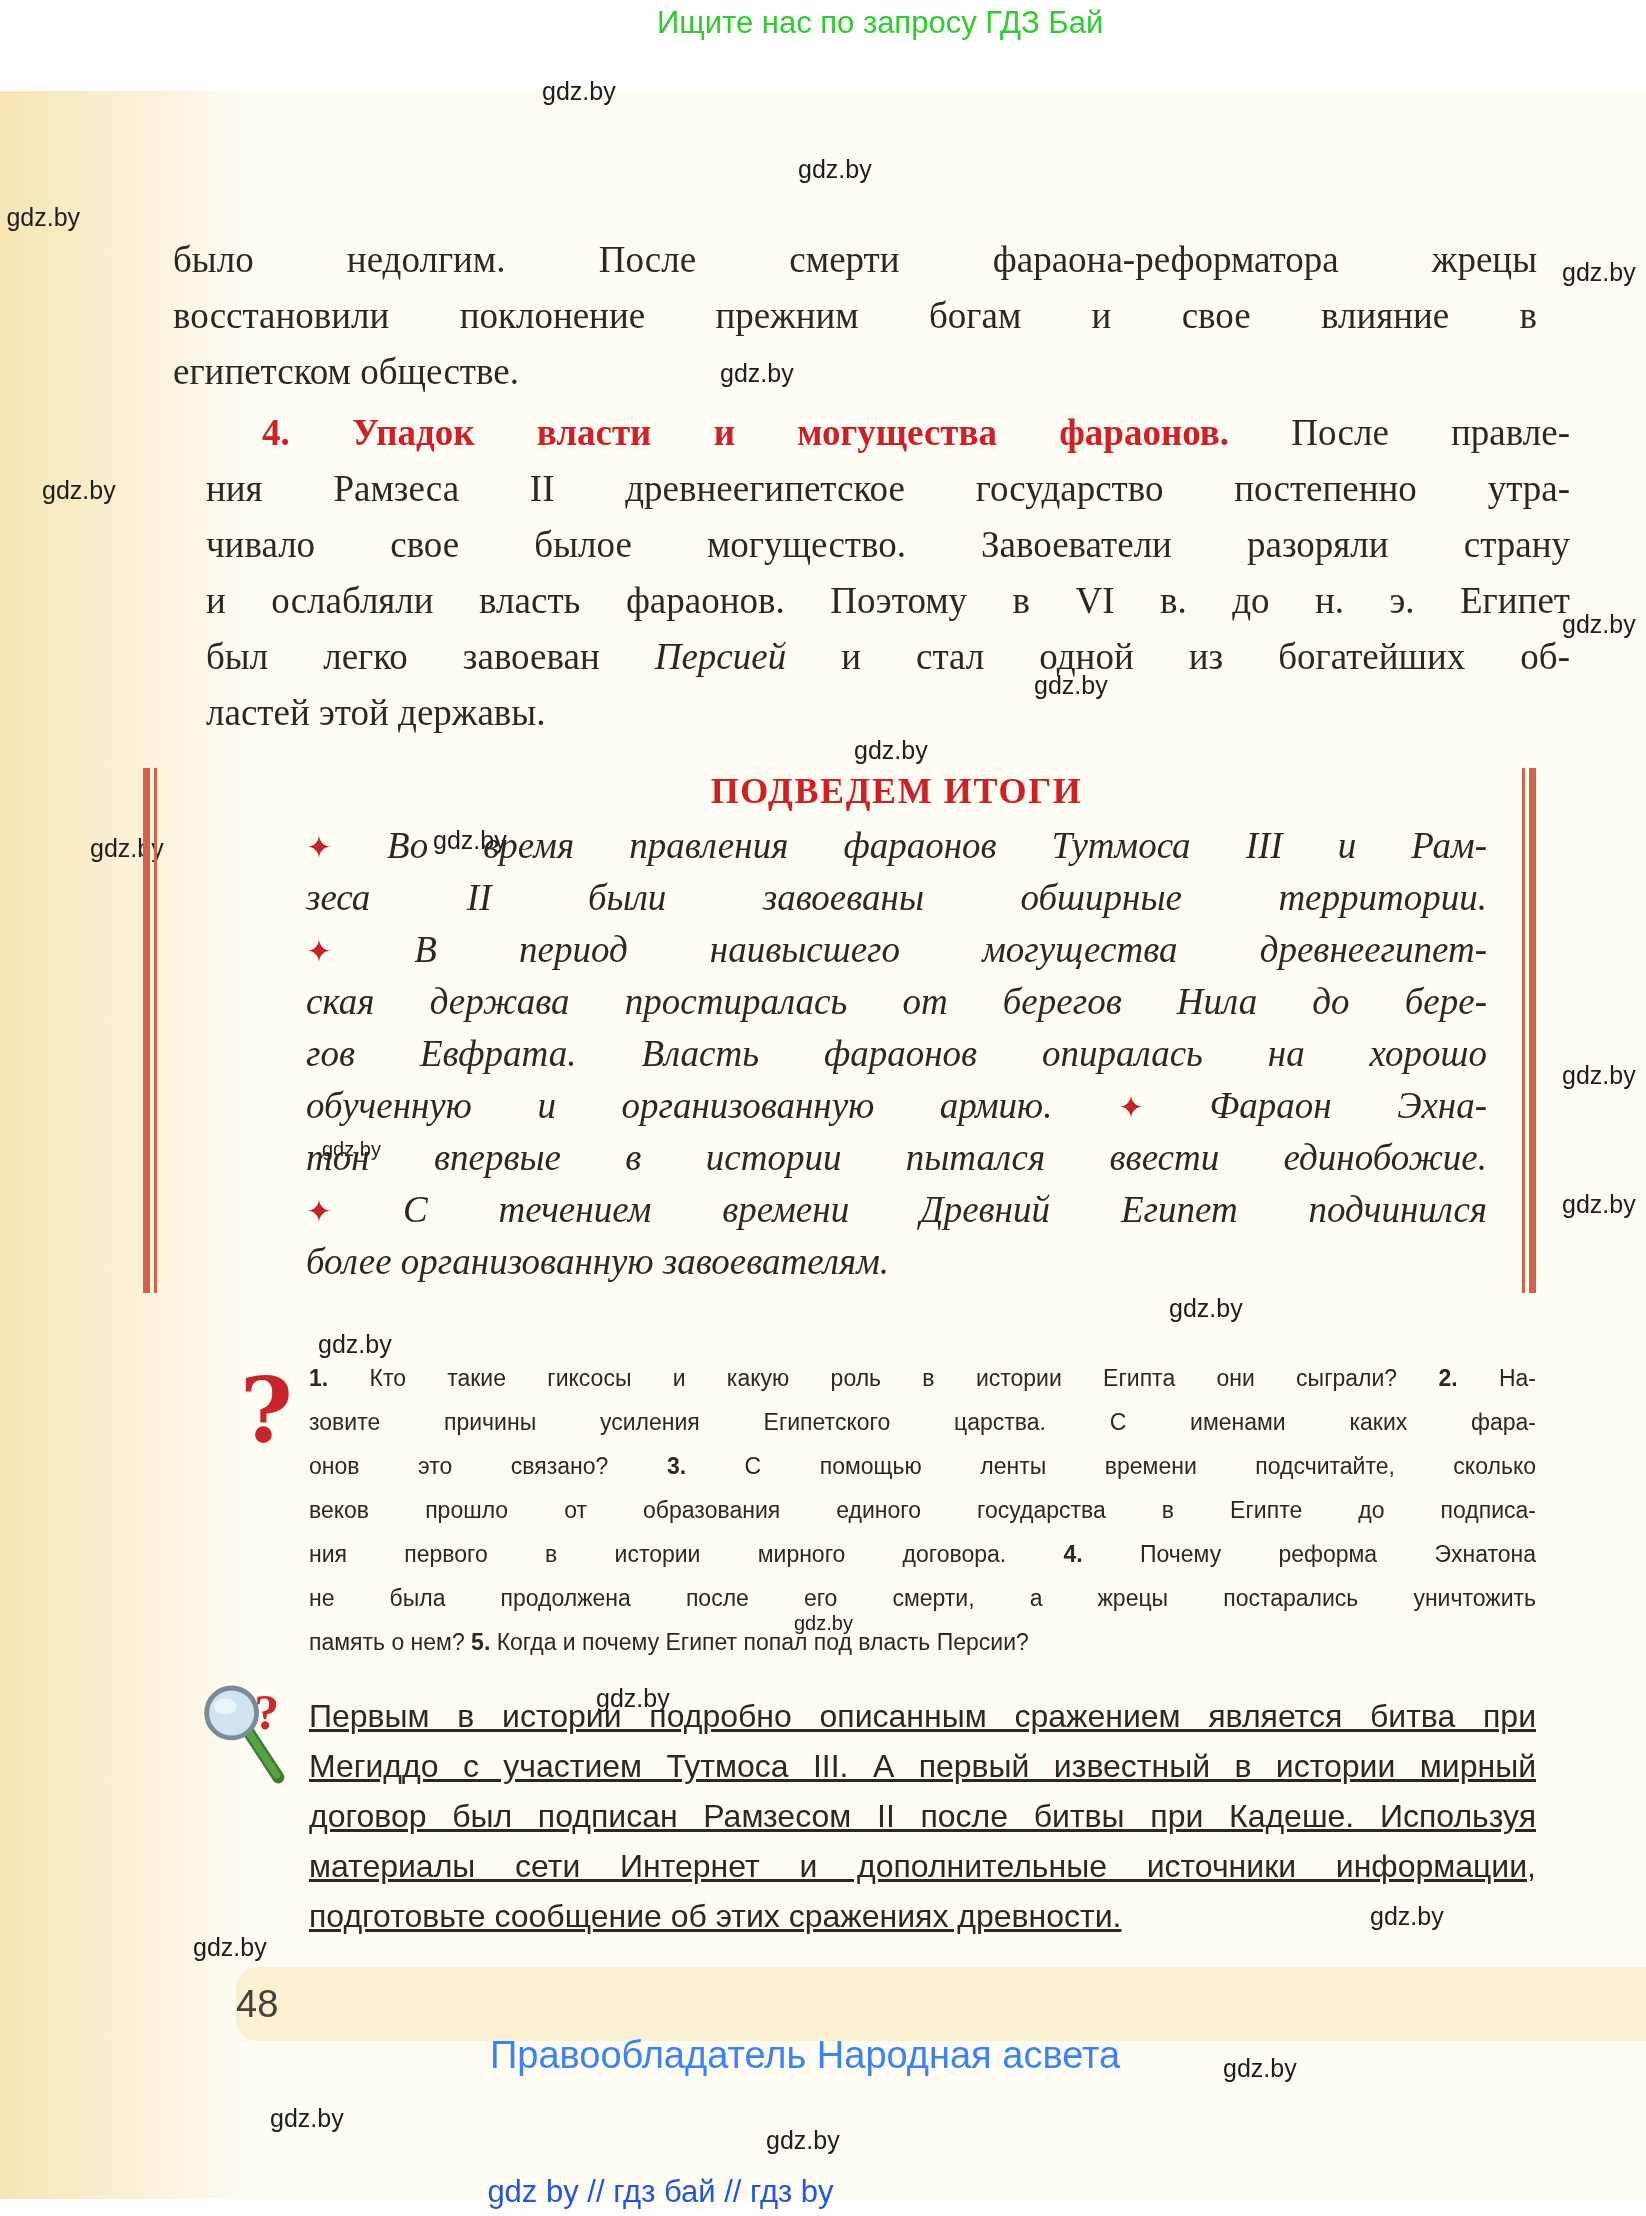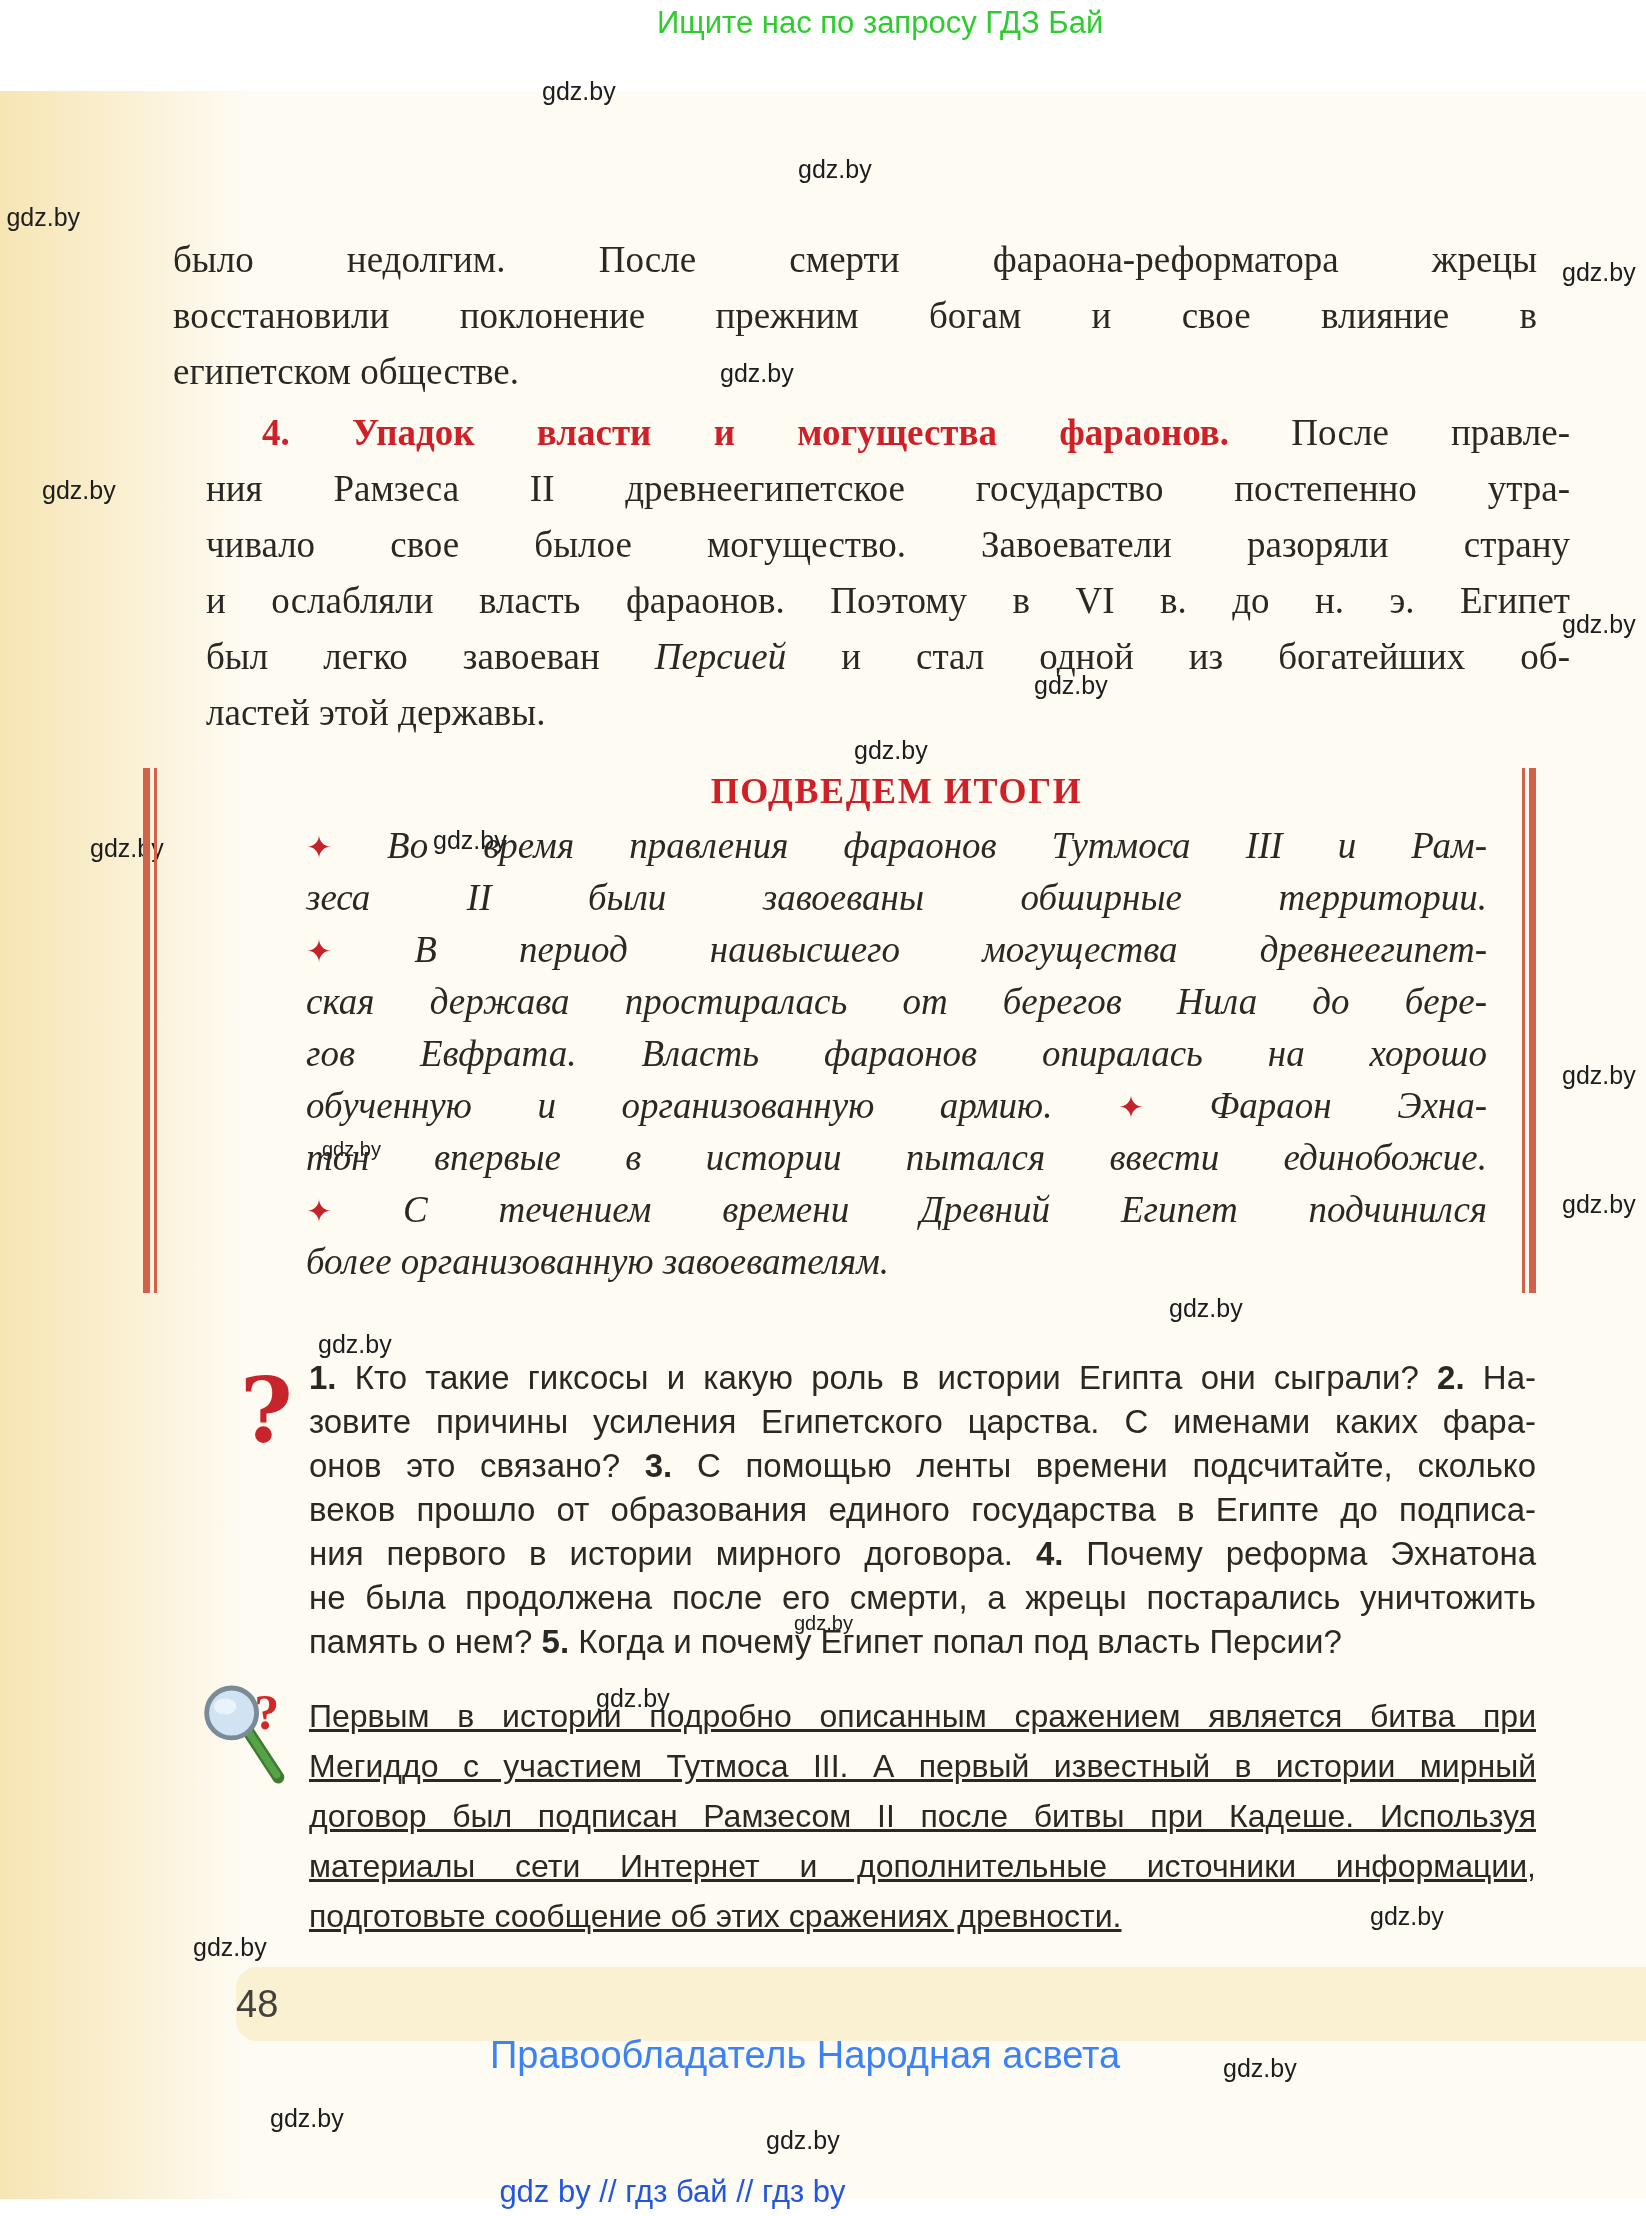--- a/index.html
+++ b/index.html
@@ -53,21 +53,21 @@
   .bullet { color:#c5232b; font-style:normal; font-size:31px; }
 
   .q-icon {
     position:absolute; left:240px; top:1365px;
     font-family:"DejaVu Serif", serif; font-weight:bold;
     font-size:90px; line-height:90px; color:#c8242b;
   }
   .q-block { position:absolute; left:309px; top:1356px; width:1227px;
     font-family:"Liberation Sans", sans-serif; }
   .qline {
-    font-size:33px; line-height:44px; height:44px;
+    font-size:23px; line-height:44px; height:44px;
     text-align:justify; text-align-last:justify;
   }
   .qline.last { text-align:center; text-align-last:left; }
   .qn { font-weight:bold; }
 
   .r-icon { position:absolute; left:201px; top:1684px; }
   .r-block { position:absolute; left:309px; top:1691px; width:1227px;
     font-family:"Liberation Sans", sans-serif;text-decoration:underline; }
   .rline {
     font-size:32px; line-height:50px; height:50px;
@@ -83,21 +83,21 @@
   .page-num {
     font-family:"Liberation Sans", sans-serif;
     font-size:38px; color:#44403a;
   }
   .copyright {
     position:absolute; left:490px; top:2034px;
     font-family:"Liberation Sans", sans-serif;
     font-size:38px; color:#3b82f6; white-space:nowrap;
   }
   .footer-links {
-    position:absolute; left:12px; top:2174px; width:1321px; text-align:center;
+    position:absolute; left:0; top:2174px; width:1321px; text-align:center;
     font-family:"Liberation Sans", sans-serif;
     font-size:31px; color:#2356e0;
   }
 </style>
 </head>
 <body>
 
 <div class="canvas">
 
   <div class="scan-bg"></div>

